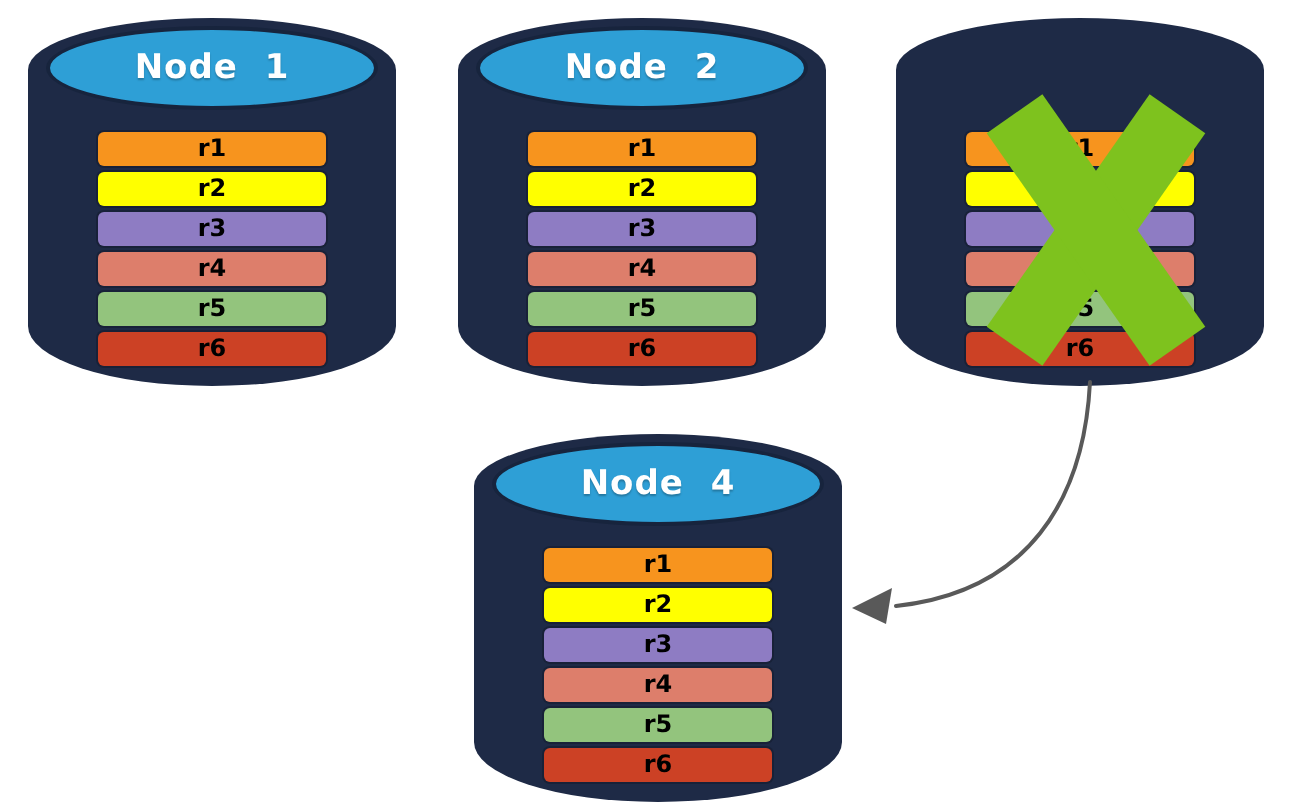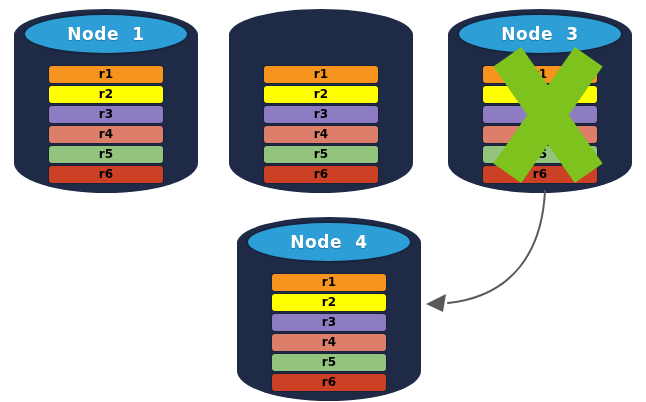--- a/index.html
+++ b/index.html
@@ -105,35 +105,35 @@
       <div class="row" style="background: rgb(255, 255, 0);">r2</div>
       <div class="row" style="background: rgb(142, 124, 195);">r3</div>
       <div class="row" style="background: rgb(221, 126, 107);">r4</div>
       <div class="row" style="background: rgb(147, 196, 125);">r5</div>
       <div class="row" style="background: rgb(204, 65, 37);">r6</div>
     </div>
   </div>
 
   <div class="node" style="left:229px; top:9px;">
     <div class="cyl-body" style="background: rgb(30, 42, 70);"></div>
+    <div class="cyl-top" style="background: rgb(46, 159, 214);">
+      <span class="node-title">Node 2</span>
+    </div>
     <div class="rows">
       <div class="row" style="background: rgb(247, 148, 30);">r1</div>
       <div class="row" style="background: rgb(255, 255, 0);">r2</div>
       <div class="row" style="background: rgb(142, 124, 195);">r3</div>
       <div class="row" style="background: rgb(221, 126, 107);">r4</div>
       <div class="row" style="background: rgb(147, 196, 125);">r5</div>
       <div class="row" style="background: rgb(204, 65, 37);">r6</div>
     </div>
   </div>
 
   <div class="node" style="left:448px; top:9px;">
     <div class="cyl-body" style="background: rgb(30, 42, 70);"></div>
-    <div class="cyl-top" style="background: rgb(46, 159, 214);">
-      <span class="node-title">Node 3</span>
-    </div>
     <div class="rows">
       <div class="row" style="background: rgb(247, 148, 30);">r1</div>
       <div class="row" style="background: rgb(255, 255, 0);">r2</div>
       <div class="row" style="background: rgb(142, 124, 195);">r3</div>
       <div class="row" style="background: rgb(221, 126, 107);">r4</div>
       <div class="row" style="background: rgb(147, 196, 125);">r5</div>
       <div class="row" style="background: rgb(204, 65, 37);">r6</div>
     </div>
     <div class="xmark">
       <div class="xbar xbar-a" style="background: rgb(126, 194, 30);"></div>

